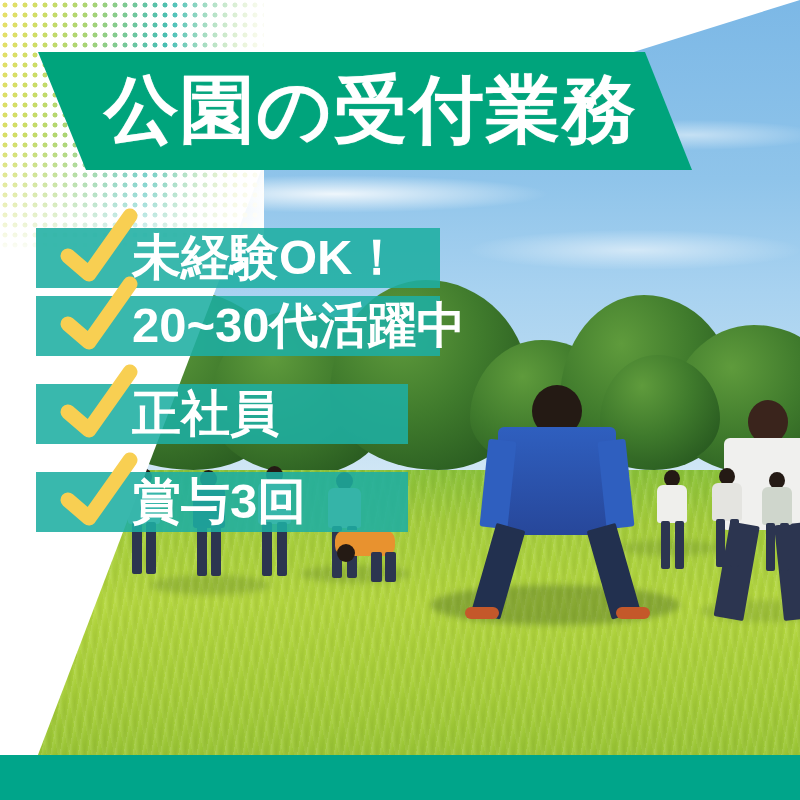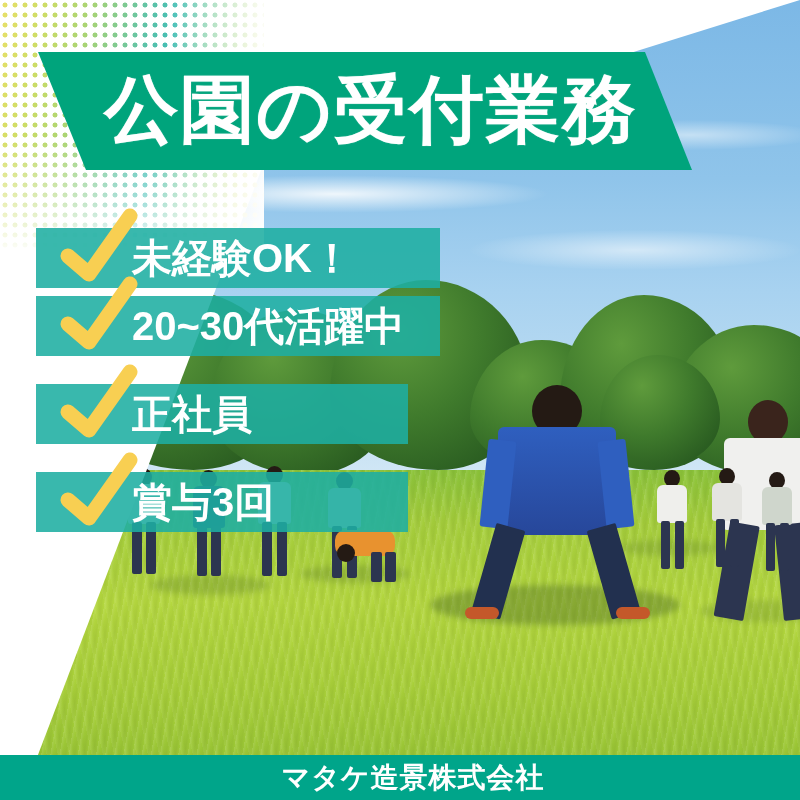--- a/index.html
+++ b/index.html
@@ -90,21 +90,21 @@
   
   .bullets{position:absolute;left:0;top:0;width:800px;height:800px;}
   .bulletRow{position:absolute;left:36px;}
   .bulletBar{
     position:absolute;left:0;top:0;height:60px;
     background:rgba(30,174,162,.88);
   }
   .bulletLabel{
     position:absolute;left:96px;top:0;height:60px;
     display:flex;align-items:center;
-    color:#ffffff;font-weight:bold;font-size:40px;letter-spacing:0px;white-space:nowrap;
+    color:#ffffff;font-weight:bold;font-size:49px;letter-spacing:0px;white-space:nowrap;
   }
   .check{position:absolute;left:20px;top:-22px;width:86px;height:86px;pointer-events:none;}
 
   
   .footerBar{
     position:absolute;left:0;top:755px;width:800px;height:45px;background:#00a58a;
   }
   .footerText{
     position:absolute;left:0;top:755px;width:800px;height:45px;
     display:flex;align-items:center;justify-content:center;
@@ -254,16 +254,15 @@
         <path d="M12 50 L33 68 L74 10" fill="none" stroke="#F8CF52" stroke-width="15" stroke-linecap="round" stroke-linejoin="round"></path>
       </svg>
       <div class="bulletLabel">賞与3回</div>
     </div>
 
   </div>
 
   <div class="footerBar"></div>
   <div class="footerText">
     <span class="footerGap"></span>
-    <span>マタケ造景株式会社</span>
   </div>
 
 </div>
 
 </body></html>

